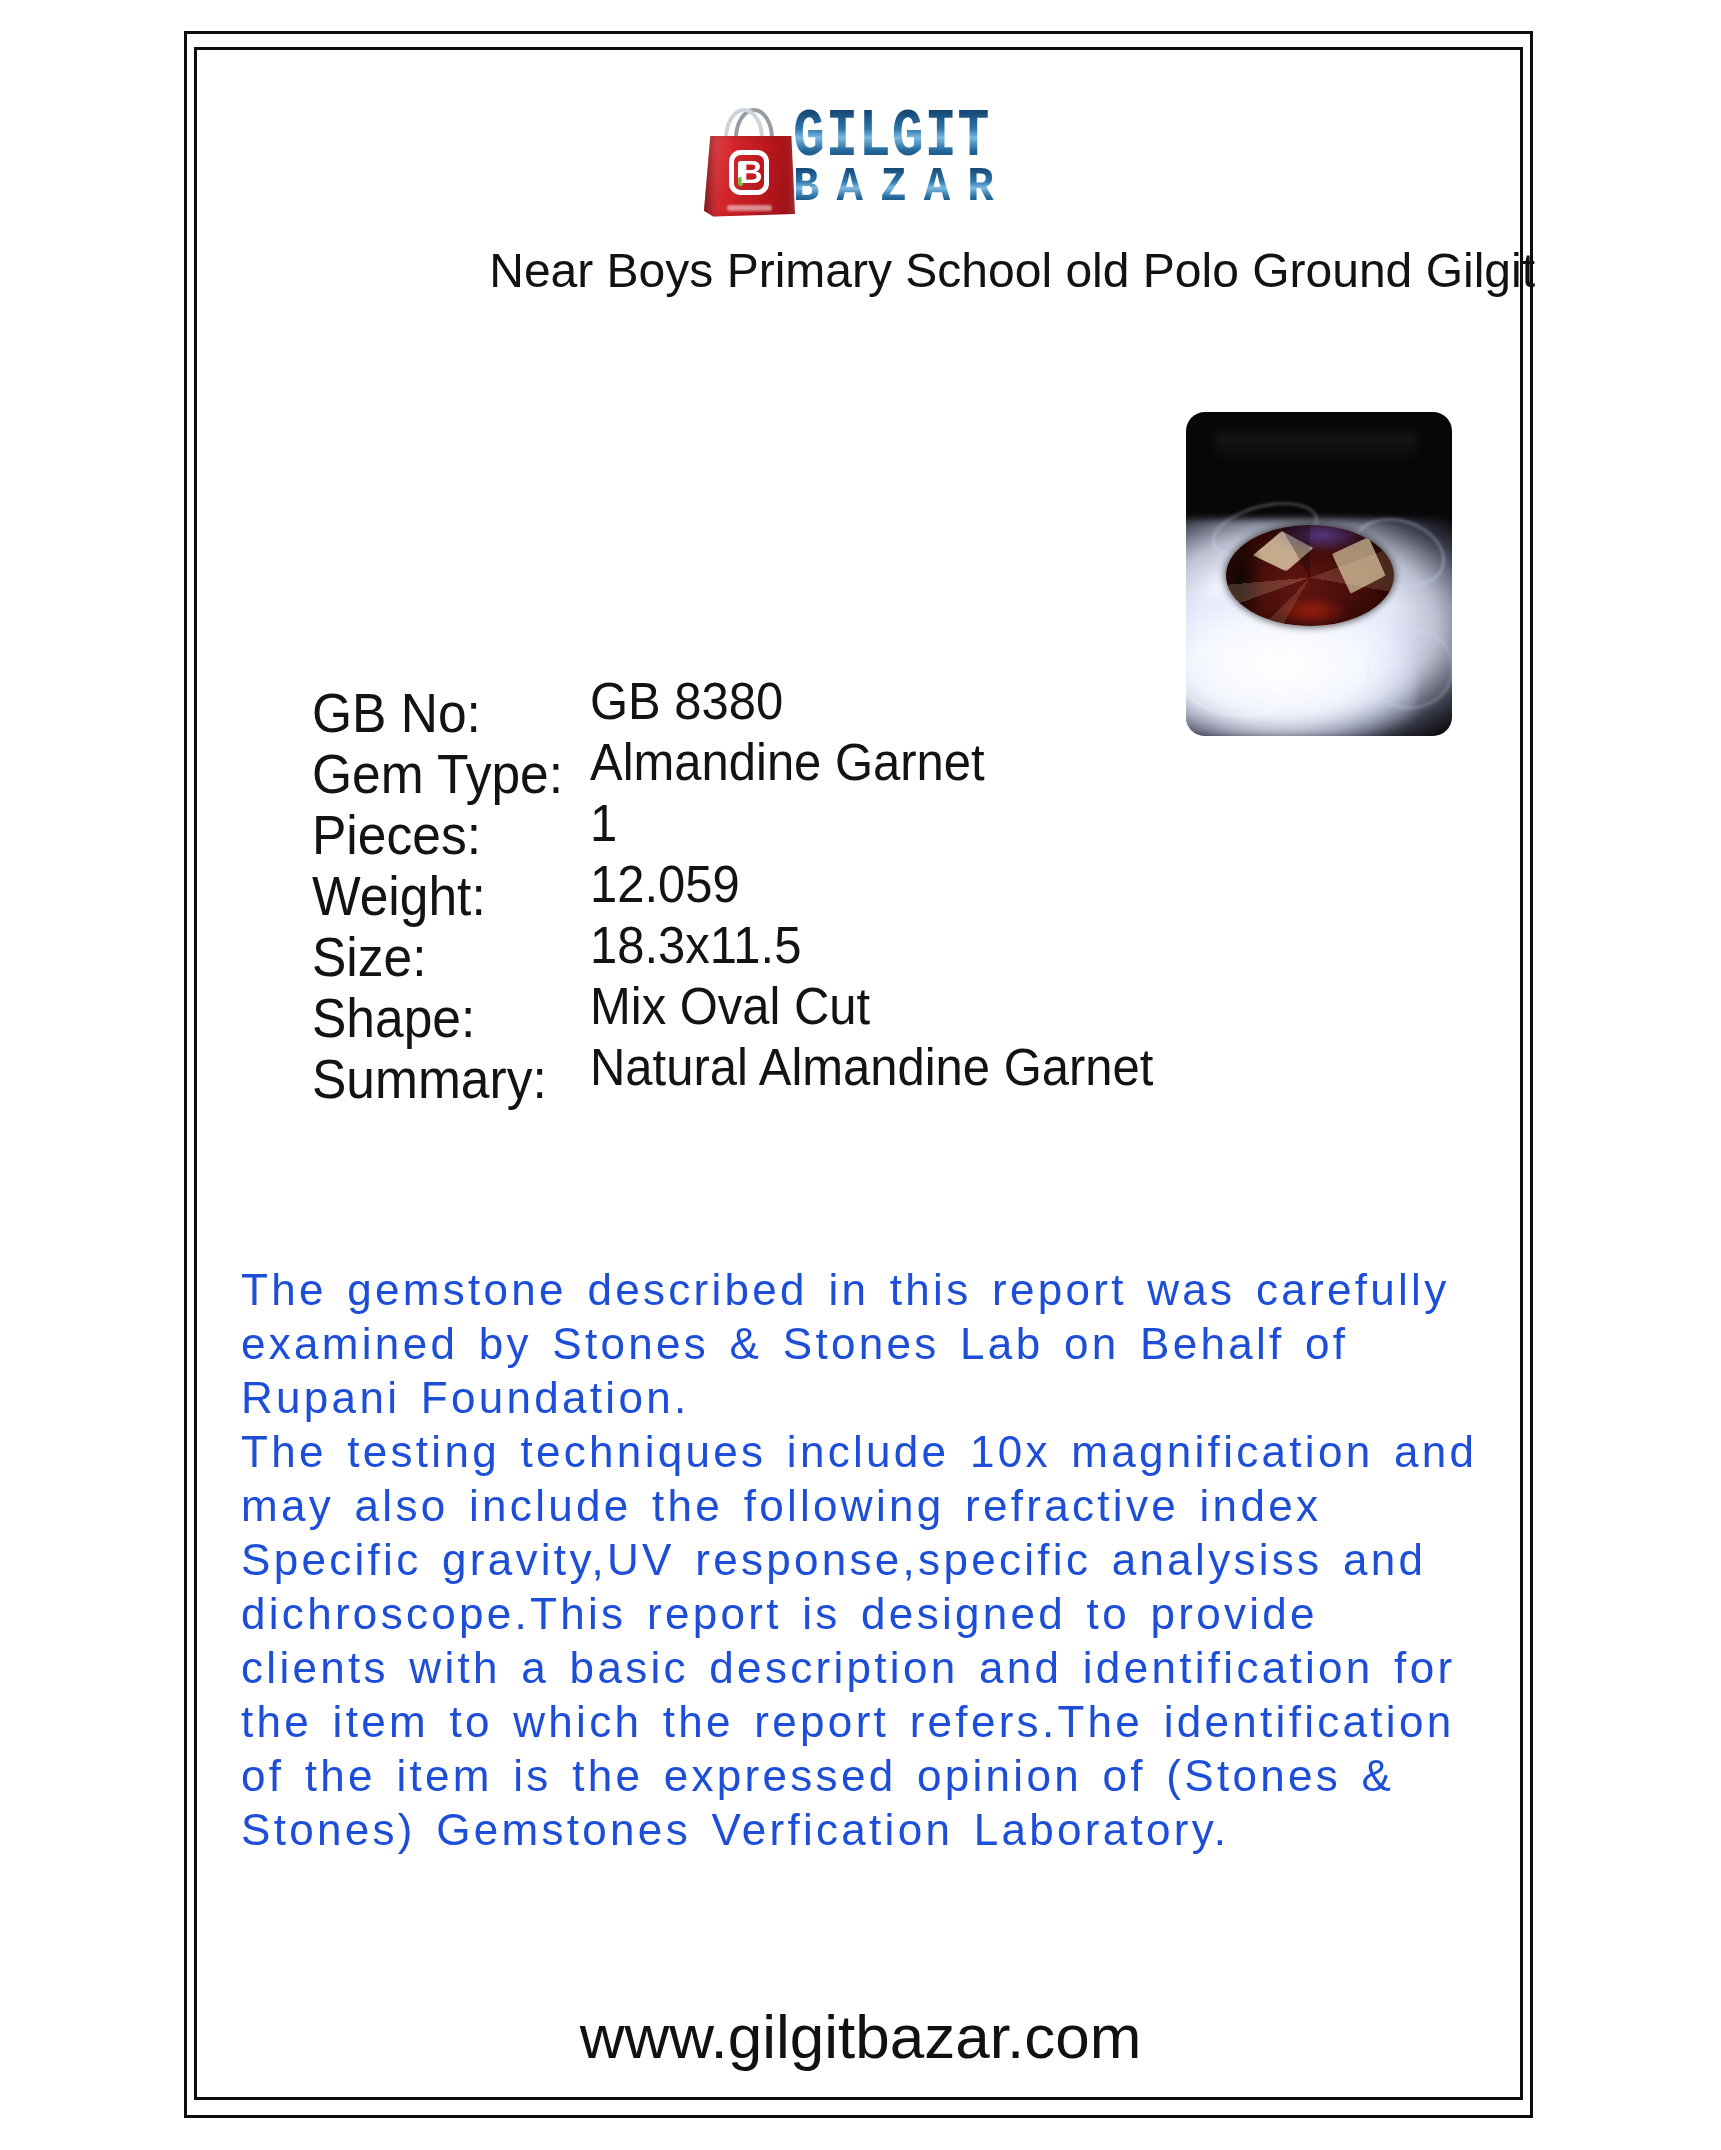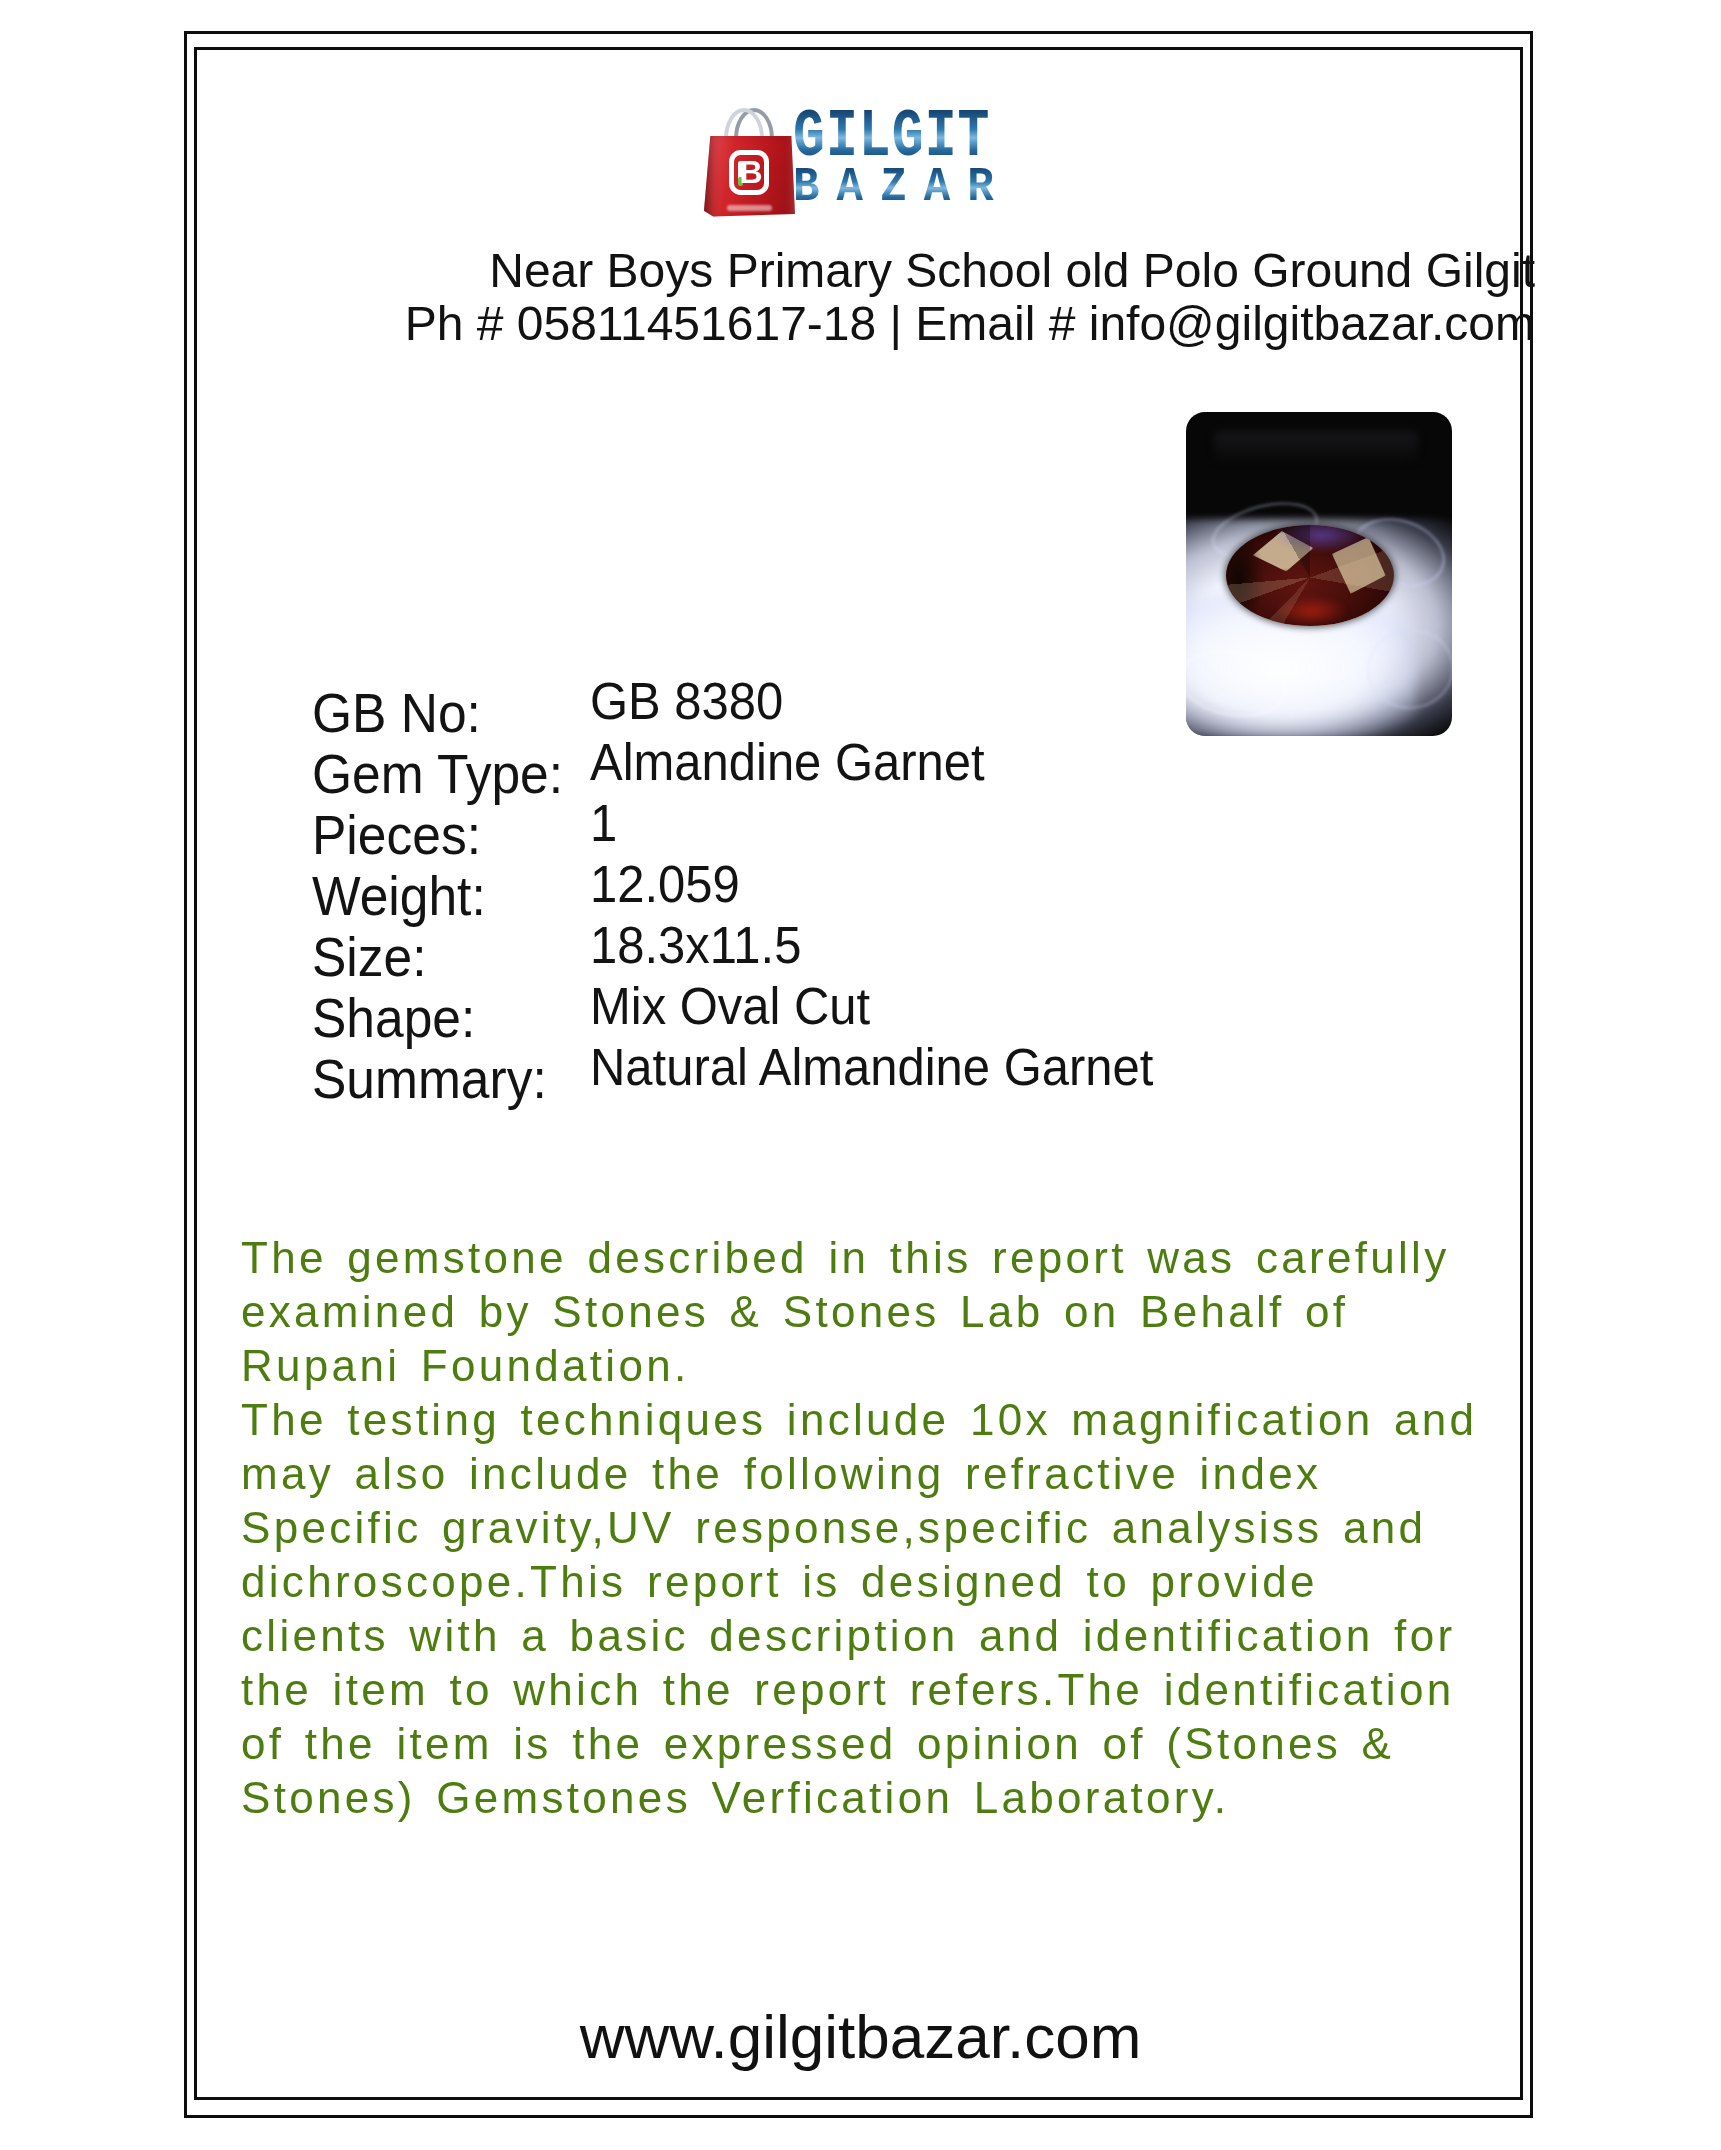--- a/index.html
+++ b/index.html
@@ -138,23 +138,23 @@
     position:absolute; left:0; top:0; font-size:56px; line-height:1; white-space:nowrap;
     transform:scaleX(0.92); transform-origin:0 0; color:#131313;
   }
   .row-value {
     position:absolute; left:278px; top:-9.4px; font-size:51px; line-height:1; white-space:nowrap;
     transform:scaleX(0.96); transform-origin:0 0; color:#131313;
   }
 
   
   .report {
-    position:absolute; left:241px; top:1231px; width:1287px;
+    position:absolute; left:241px; top:1263px; width:1287px;
     font-size:44px; line-height:54px; letter-spacing:3.3px; word-spacing:5px;
-    white-space:pre-line; color:#4d7c0f;
+    white-space:pre-line; color:#1d4ed8;
   }
 
   
   .footer {
     position:absolute; left:186px; top:2006px; width:1349px; text-align:center;
     font-size:62px; line-height:1; color:#111;
   }
 </style>
 </head>
 <body>
@@ -176,21 +176,20 @@
     </div>
     <div class="bag-caption"></div>
   </div>
   <div class="logo-text">
     <div class="logo-gilgit grad-blue">GILGIT</div>
     <div class="logo-bazar grad-blue">BAZAR</div>
   </div>
 
   <div class="address">
     <div>Near Boys Primary School old Polo Ground Gilgit</div>
-    <div>Ph # 05811451617-18 | Email # info@gilgitbazar.com</div>
   </div>
 
   <figure class="photo">
     <div class="reflection"></div>
     <div class="cotton"></div>
     <div class="cotton-bright"></div>
     <div class="wisp w1"></div>
     <div class="wisp w2"></div>
     <div class="gem">
       <div class="facet-tl"></div>

